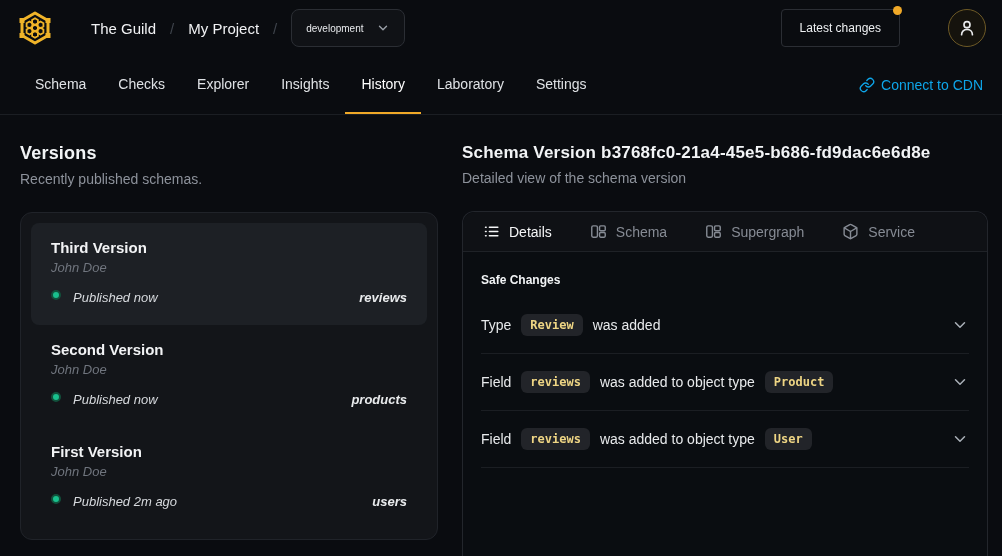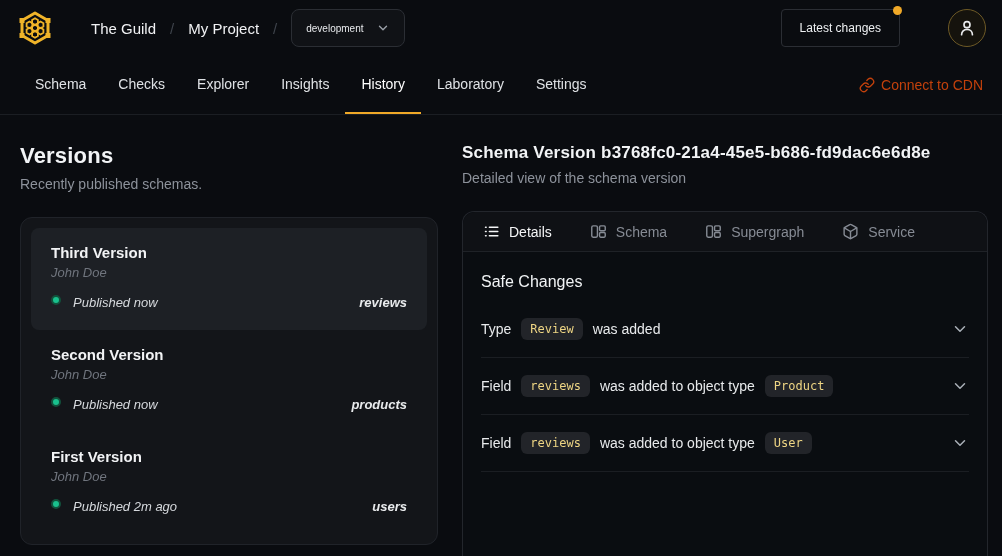--- a/index.html
+++ b/index.html
@@ -46,27 +46,27 @@
 
   
   .navbar { height:59px; display:flex; align-items:stretch; padding:0 19px; border-bottom:1px solid #1b1e23; }
   .nav-tab {
     display:flex; align-items:center; padding:0 16px; font-size:14px; color:#dfe2e5;
     border-bottom:2px solid transparent; cursor:pointer;
   }
   .nav-tab.active { color:#ffffff; border-bottom-color:#f0a928; }
   .cdn-link {
     margin-left:auto; display:flex; align-items:center; gap:6px;
-    color:#c2410c; font-size:14px; cursor:pointer;justify-content:space-between;
+    color:#0ea5e9; font-size:14px; cursor:pointer;justify-content:space-between;
   }
 
   
   .main { display:grid; grid-template-columns:418px 526px; column-gap:24px; padding:0 14px 0 20px; }
   .col-head { margin-top:28px; }
-  .col-title { font-size:22px; font-weight:700; color:#f2f4f6; letter-spacing:.2px; }
+  .col-title { font-size:18px; font-weight:700; color:#f2f4f6; letter-spacing:.2px; }
   .col-title.uuid { font-size:17px; }
   .col-sub { margin-top:7px; font-size:14px; color:#8d929b; }
 
   
   .versions-card {
     margin-top:25px; border:1px solid #202329; border-radius:12px;
     background:#131519; padding:10px;
   }
   .version-item { border-radius:8px; padding:16px 20px 20px; cursor:pointer; }
   .version-item.selected { background:#1d2025; }
@@ -85,29 +85,29 @@
     margin-top:25px; border:1px solid #23262c; border-radius:12px 12px 0 0;
     border-bottom:none; height:360px; background:#0a0d11; overflow:hidden;
   }
   .detail-tabs {
     height:40px; display:flex; align-items:center; gap:38px; padding:0 20px;
     background:#0f1115; border-bottom:1px solid #1f2227; border-radius:12px 12px 0 0;
   }
   .d-tab { display:flex; align-items:center; gap:9px; font-size:14px; font-weight:500; color:#868b94; cursor:pointer; }
   .d-tab.active { color:#f4f5f6; }
   .detail-body { padding:0 18px; }
-  .section-title { margin:21px 0 10px; font-size:16px; font-weight:400; color:#f2f4f6; }
+  .section-title { margin:21px 0 10px; font-size:12px; font-weight:700; color:#f2f4f6; }
   .change-row {
     display:flex; align-items:center; height:57px;
     border-bottom:1px solid #1b1e23; cursor:pointer;
   }
   .chg-text { font-size:14px; color:#e8eaec; }
   .chg-badge {
     margin:0 10px; padding:4px 9px; border-radius:6px; background:#222429;
-    color:#eed584; font-family:"DejaVu Sans Mono", monospace; font-size:12px;
+    color:#eed584; font-family:"DejaVu Sans Mono", monospace; font-size:12px;font-weight:bold;
   }
   .row-chev { margin-left:auto; color:#aab0b8; }
 </style>
 </head>
 <body>
 
 <header class="topbar">
   <div class="logo">
     <svg width="36" height="36" viewBox="0 0 36 36" fill="none" stroke="#f0b429">
       <polygon points="18,3 31,10.5 31,25.5 18,33 5,25.5 5,10.5" stroke-width="3" stroke-linejoin="round"></polygon>

